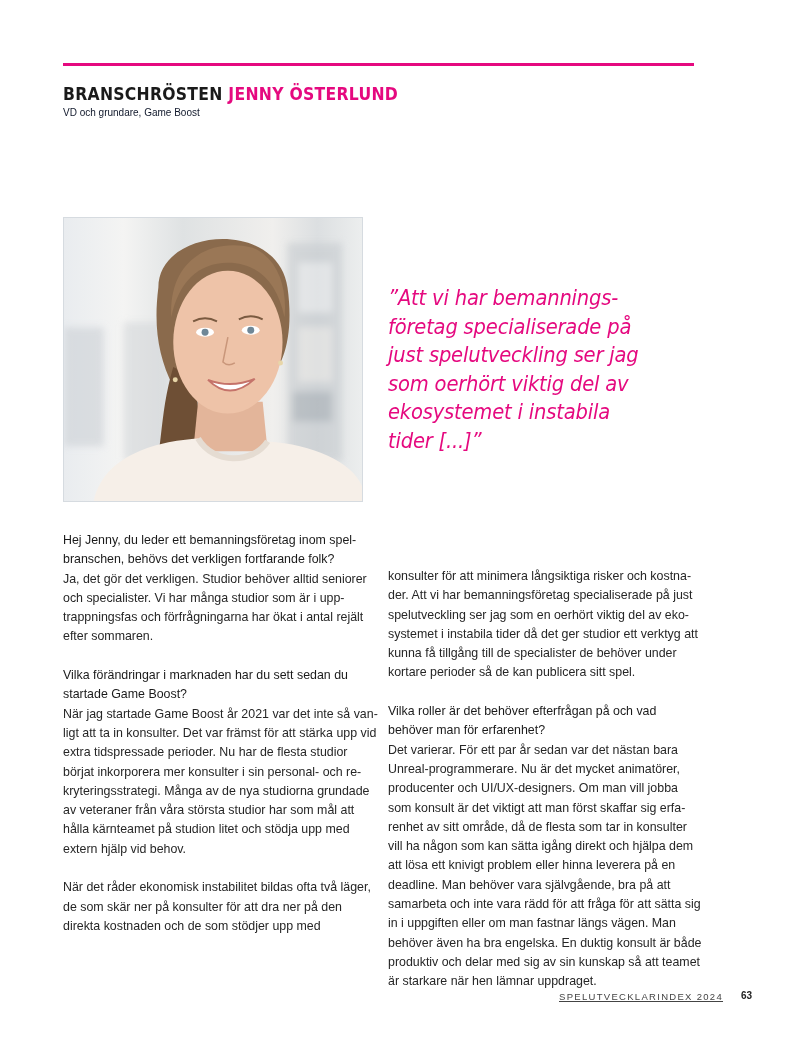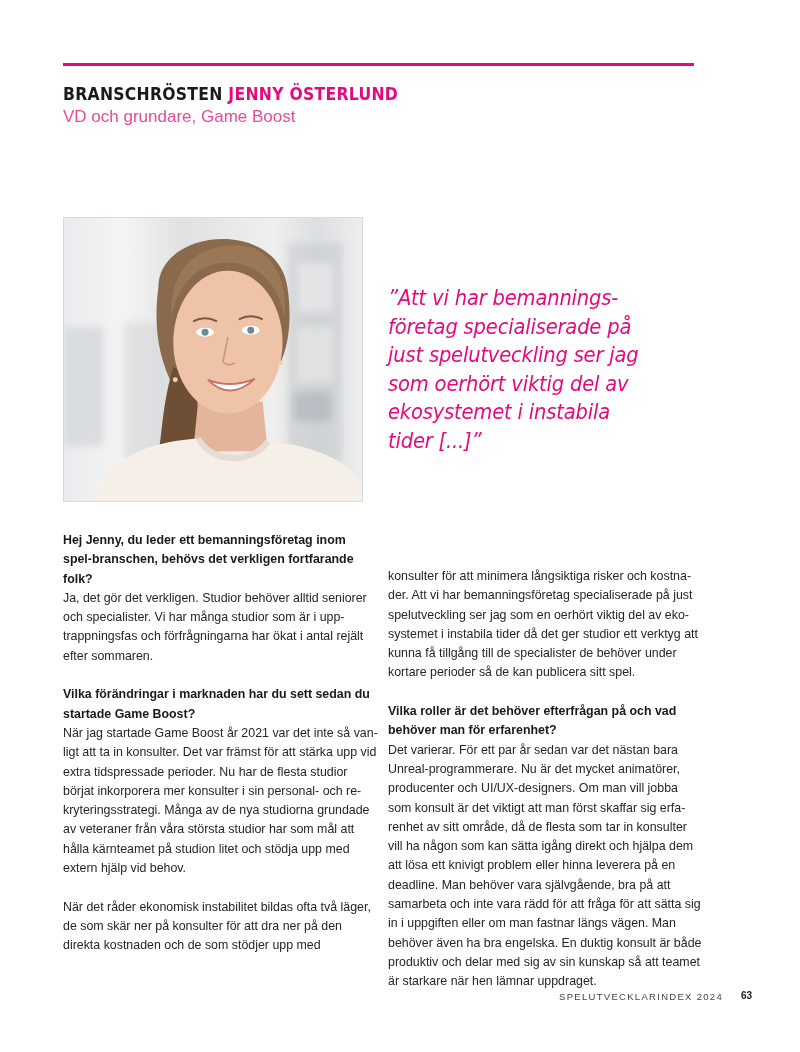--- a/index.html
+++ b/index.html
@@ -9,39 +9,39 @@
     overflow: hidden;
   }
   .top-rule { position: absolute; left: 63px; top: 63px; width: 631px; height: 3px; background: #e5097f; }
   .title {
     position: absolute; left: 63px; top: 84px; margin: 0;
     font-family: "DejaVu Sans", sans-serif; font-weight: bold; font-size: 17px;
     letter-spacing: 0.3px; color: #1a1a1a; transform: scaleX(0.92); transform-origin: left;
     white-space: nowrap;
   }
   .title .accent { color: #e5097f; }
-  .subtitle { position: absolute; left: 63px; top: 107px; font-size: 17px; color: #ec4899; }
+  .subtitle { position: absolute; left: 63px; top: 107px; font-size: 10px; color: #0f172a; }
   .photo {
     position: absolute; left: 63px; top: 217px; width: 300px; height: 285px;
     border: 1px solid #d6dbe0; box-sizing: border-box; overflow: hidden;
     background: linear-gradient(90deg, #e9ecef 0%, #f4f4f3 20%, #dfe2e3 40%, #f0efed 70%, #dcdfe1 85%, #eceeee 100%);
   }
   .photo svg { width: 100%; height: 100%; display: block; }
   .pullquote {
     position: absolute; left: 388px; top: 284px; width: 290px; margin: 0;
     font-family: "DejaVu Sans", sans-serif; font-style: italic; font-weight: normal;
     font-size: 21px; line-height: 28.5px; color: #e5097f; letter-spacing: -0.2px;
     transform: scaleX(0.93); transform-origin: left;
   }
   .col { position: absolute; top: 531px; width: 315px; font-size: 12.4px; line-height: 19.3px; color: #262626; }
   .col.left { left: 63px; }
   .col.right { left: 388px; margin-top: 36px; }
   .col p { margin: 0 0 19.3px 0; }
-  .col .q { font-weight: bold; display: block; color: #1a1a1a; }
-  .footer-label { position: absolute; left: 559px; top: 991px; font-size: 9.5px; letter-spacing: 1.3px; color: #444; }
+  .col .q { font-weight: normal; display: block; color: #1a1a1a; }
+  .footer-label { position: absolute; left: 559px; top: 991px; font-size: 9.5px; letter-spacing: 1.3px; color: #444; text-decoration: underline; }
   .page-num { position: absolute; left: 741px; top: 990px; font-size: 10px; font-weight: bold; color: #222; }
 </style>
 </head>
 <body>
 
 <div class="top-rule"></div>
 
 <h1 class="title"><span>BRANSCHRÖSTEN</span> <span class="accent">JENNY ÖSTERLUND</span></h1>
 <div class="subtitle">VD och grundare, Game Boost</div>
 

